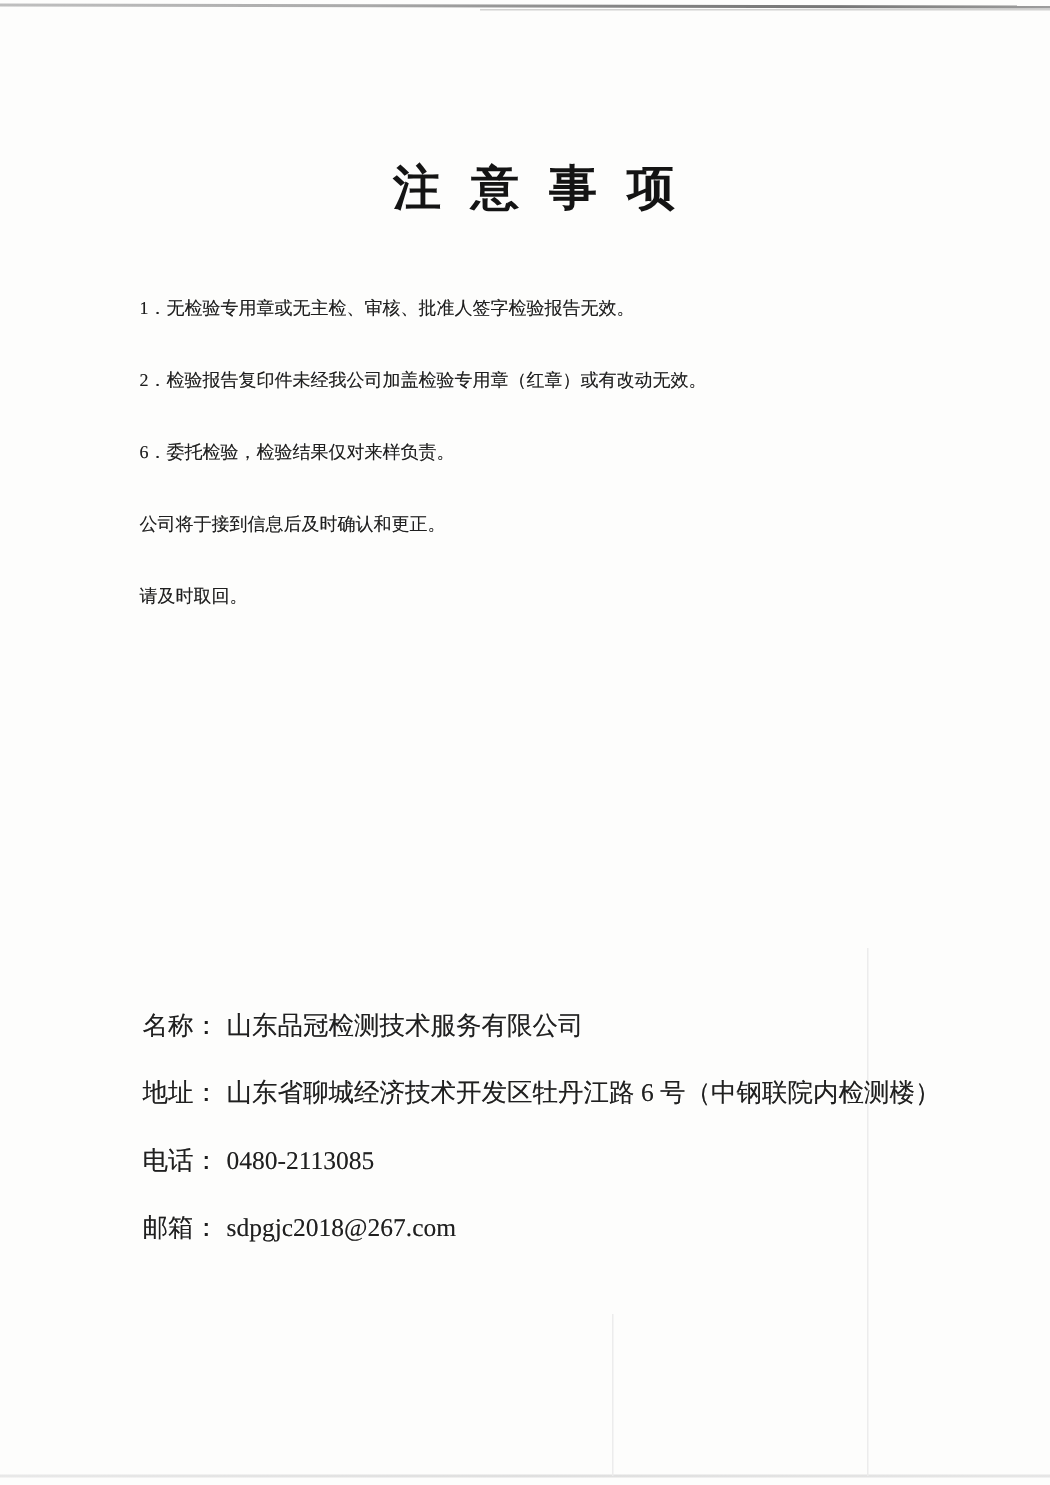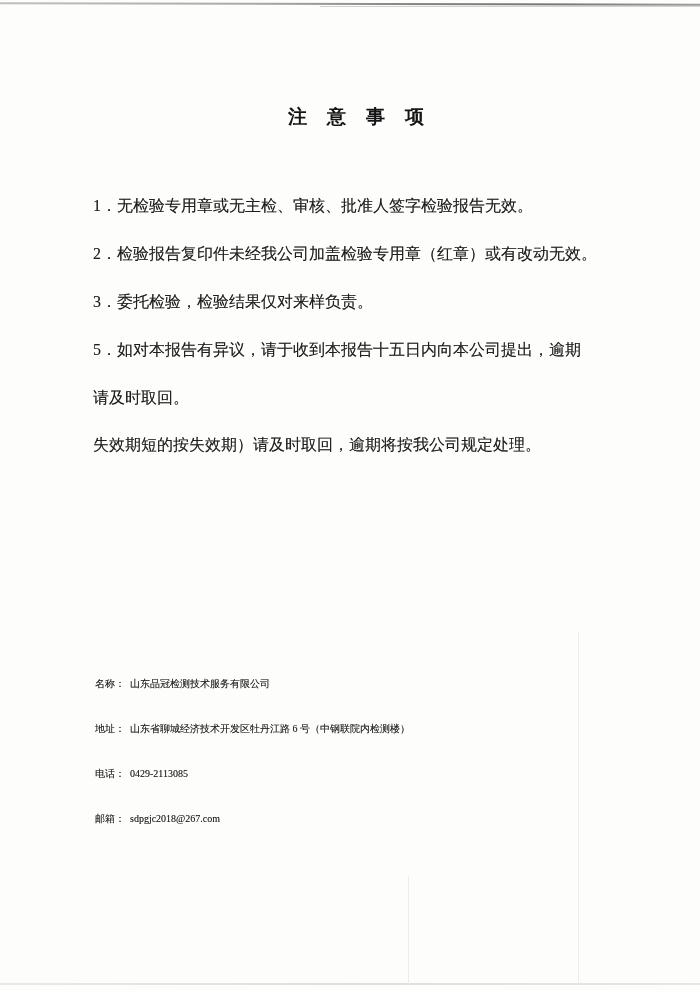--- a/index.html
+++ b/index.html
@@ -33,39 +33,39 @@
     background: #ececec;
   }
   .scan-fold-2 {
     position: absolute; left: 578px; top: 632px; width: 1px; height: 352px;
     background: #ececec;
   }
   .title {
     position: absolute; top: 104px; left: 0; width: 700px;
     box-sizing: border-box; padding-left: 32px;
     text-align: center;
-    font-size: 19px; font-weight: bold; letter-spacing: 20px;
+    font-size: 32px; font-weight: bold; letter-spacing: 20px;
     color: #141414;
     white-space: nowrap;
   }
   .notice-block {
     position: absolute; left: 93px; top: 182px; width: 560px;
   }
   .n-line {
     height: 47.9px; line-height: 47.9px;
-    font-size: 16px; white-space: nowrap;
+    font-size: 12px; white-space: nowrap;
     color: #1f1f1f;
     text-shadow: 0 0 0.4px rgba(20,20,20,0.45);
   }
   .contact-block {
     position: absolute; left: 95px; top: 661px; width: 540px;
   }
   .c-line {
     height: 45px; line-height: 45px;
-    font-size: 10px; white-space: nowrap;
+    font-size: 17px; white-space: nowrap;
     color: #1f1f1f;
     text-shadow: 0 0 0.4px rgba(20,20,20,0.45);
   }
   .c-val { margin-left: 5px; }
 </style>
 </head>
 <body>
 
 <div class="page">
 
@@ -73,34 +73,33 @@
   <div class="scan-top-shadow"></div>
   <div class="scan-bottom"></div>
   <div class="scan-fold-1"></div>
   <div class="scan-fold-2"></div>
 
   <div class="title">注意事项</div>
 
   <div class="notice-block">
     <div class="n-line">1．无检验专用章或无主检、审核、批准人签字检验报告无效。</div>
     <div class="n-line">2．检验报告复印件未经我公司加盖检验专用章（红章）或有改动无效。</div>
-    <div class="n-line">3．委托检验，检验结果仅对来样负责。</div>
-    <div class="n-line">5．如对本报告有异议，请于收到本报告十五日内向本公司提出，逾期</div>
+    <div class="n-line">6．委托检验，检验结果仅对来样负责。</div>
+    <div class="n-line">公司将于接到信息后及时确认和更正。</div>
     <div class="n-line">请及时取回。</div>
-    <div class="n-line">失效期短的按失效期）请及时取回，逾期将按我公司规定处理。</div>
   </div>
 
   <div class="contact-block">
     <div class="c-line">
       <span>名称：</span><span class="c-val">山东品冠检测技术服务有限公司</span>
     </div>
     <div class="c-line">
       <span>地址：</span><span class="c-val">山东省聊城经济技术开发区牡丹江路 6 号（中钢联院内检测楼）</span>
     </div>
     <div class="c-line">
-      <span>电话：</span><span class="c-val">0429-2113085</span>
+      <span>电话：</span><span class="c-val">0480-2113085</span>
     </div>
     <div class="c-line">
       <span>邮箱：</span><span class="c-val">sdpgjc2018@267.com</span>
     </div>
   </div>
 
 </div>
 
 </body></html>

